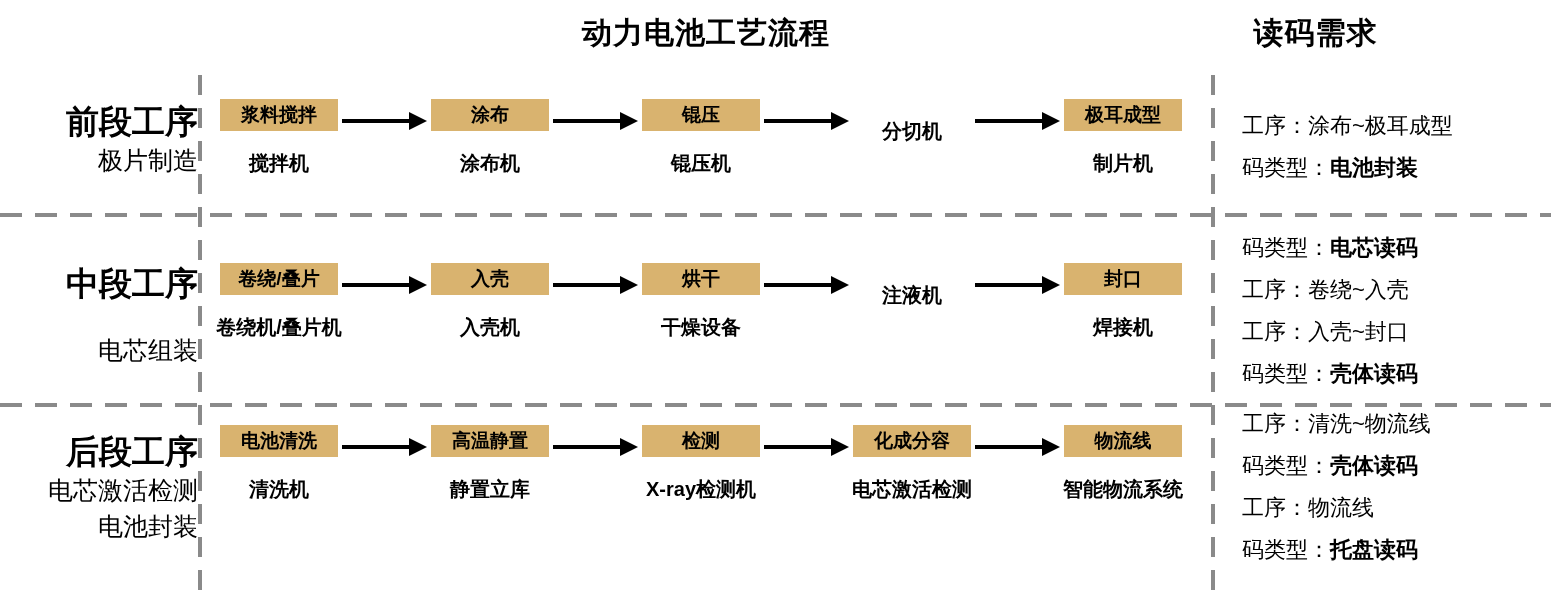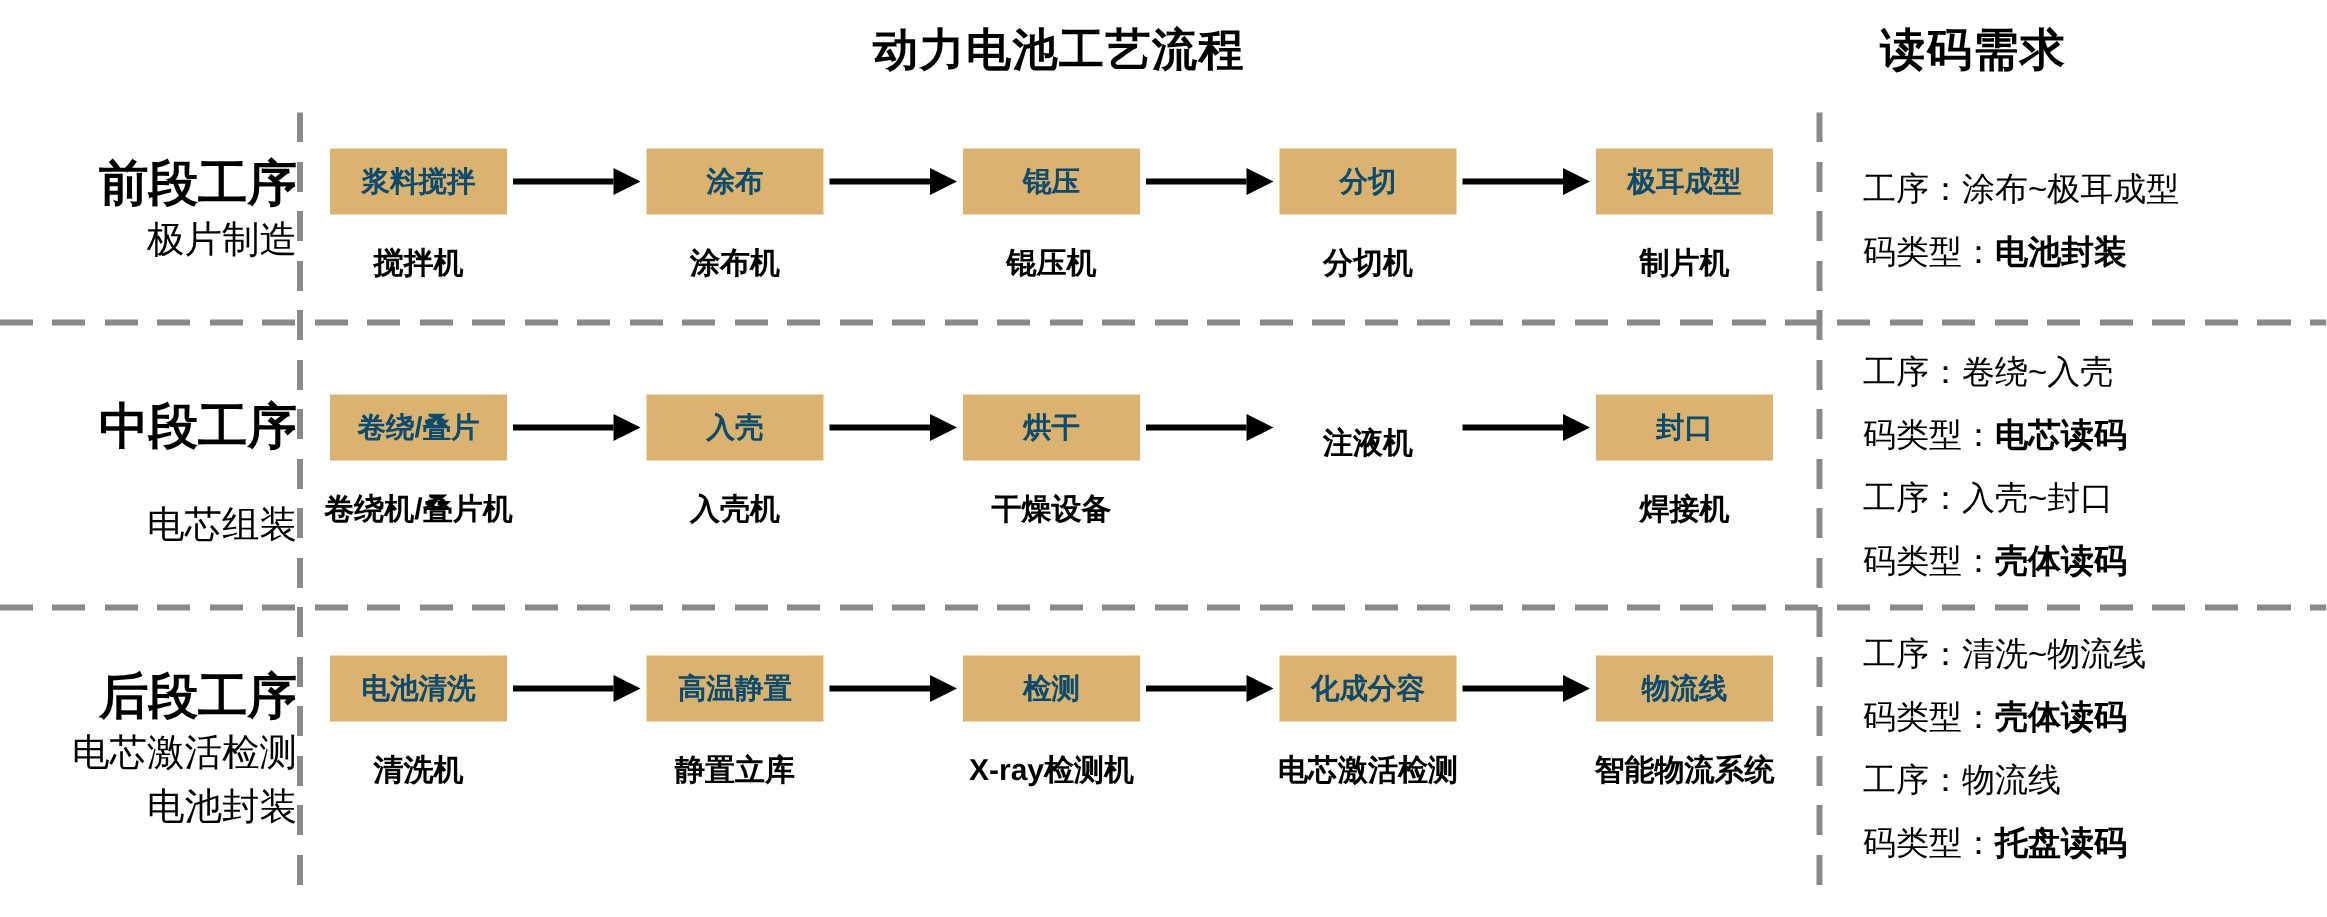--- a/index.html
+++ b/index.html
@@ -16,35 +16,35 @@
   .hline-1 { top: 213px; }
   .hline-2 { top: 403px; }
   .vline { position: absolute; top: 75px; height: 516px; width: 4px;
            background: repeating-linear-gradient(180deg, #8a8a8a 0 20px, transparent 20px 33px); }
   .vline-left  { left: 198px; }
   .vline-right { left: 1211px; }
 
   .row { position: absolute; left: 0; width: 1551px; display: grid; grid-template-columns: 198px 1014px auto; }
   .row0 { top: 60px;  height: 153px; }
   .row1 { top: 219px; height: 184px; }
-  .row2 { top: 409px; height: 202px; }
+  .row2 { top: 397px; height: 202px; }
 
   .stage { display: flex; flex-direction: column; align-items: flex-end; text-align: center; }
   .row0 .stage { padding-top: 44px; }
   .row1 .stage { padding-top: 47px; gap: 28px; }
   .row2 .stage { padding-top: 37px; }
   .stage-title { font-size: 33px; font-weight: bold; line-height: 1.1; white-space: nowrap; }
   .stage-sub   { font-size: 25px; line-height: 1.18; margin-top: 6px; white-space: nowrap; }
 
   .flow { display: flex; align-items: flex-start; padding-left: 22px; padding-right: 30px; }
   .row0 .flow { padding-top: 39px; }
   .row1 .flow { padding-top: 44px; }
   .row2 .flow { padding-top: 28px; }
   .step { flex: 0 0 auto; width: 118px; display: flex; flex-direction: column; align-items: center; }
-  .box { width: 118px; height: 44px; background: #d9b36f; color: #0c4a6e; font-weight: bold; font-size: 19px;
+  .box { width: 118px; height: 32px; background: #d9b36f; color: #000000; font-weight: bold; font-size: 19px;
          display: flex; align-items: center; justify-content: center; white-space: nowrap; }
   .machine { margin-top: 19px; font-size: 20px; font-weight: bold; white-space: nowrap; }
   .arrow { flex: 1 1 auto; height: 4px; background: #000; margin: 20px 22px 0 4px; position: relative; }
   .arrow::after { content: ""; position: absolute; right: -18px; top: -7px;
                   border-left: 18px solid #000; border-top: 9px solid transparent; border-bottom: 9px solid transparent; }
 
   .reqs { padding-left: 30px; }
   .row0 .reqs { padding-top: 52px; }
   .row1 .reqs { padding-top: 15px; }
   .row2 .reqs { padding-top: 13px; }
@@ -80,21 +80,20 @@
         <div class="box">涂布</div>
         <div class="machine">涂布机</div>
       </div>
       <div class="arrow"></div>
       <div class="step">
         <div class="box">锟压</div>
         <div class="machine">锟压机</div>
       </div>
       <div class="arrow"></div>
       <div class="step">
-        <div class="box">分切</div>
         <div class="machine">分切机</div>
       </div>
       <div class="arrow"></div>
       <div class="step">
         <div class="box">极耳成型</div>
         <div class="machine">制片机</div>
       </div>
     </div>
     <div class="reqs">
       <div class="req-line"><span class="req-label">工序：</span><span class="req-value">涂布~极耳成型</span></div>
@@ -129,22 +128,22 @@
       <div class="step">
         <div class="machine">注液机</div>
       </div>
       <div class="arrow"></div>
       <div class="step">
         <div class="box">封口</div>
         <div class="machine">焊接机</div>
       </div>
     </div>
     <div class="reqs">
+      <div class="req-line"><span class="req-label">码类型：</span><span class="req-value b">电芯读码</span></div>
       <div class="req-line"><span class="req-label">工序：</span><span class="req-value">卷绕~入壳</span></div>
-      <div class="req-line"><span class="req-label">码类型：</span><span class="req-value b">电芯读码</span></div>
       <div class="req-line"><span class="req-label">工序：</span><span class="req-value">入壳~封口</span></div>
       <div class="req-line"><span class="req-label">码类型：</span><span class="req-value b">壳体读码</span></div>
     </div>
   </section>
 
   <section class="row row2">
     <div class="stage">
       <div class="stage-title">后段工序</div>
       <div class="stage-sub">电芯激活检测</div>
       <div class="stage-sub">电池封装</div>

